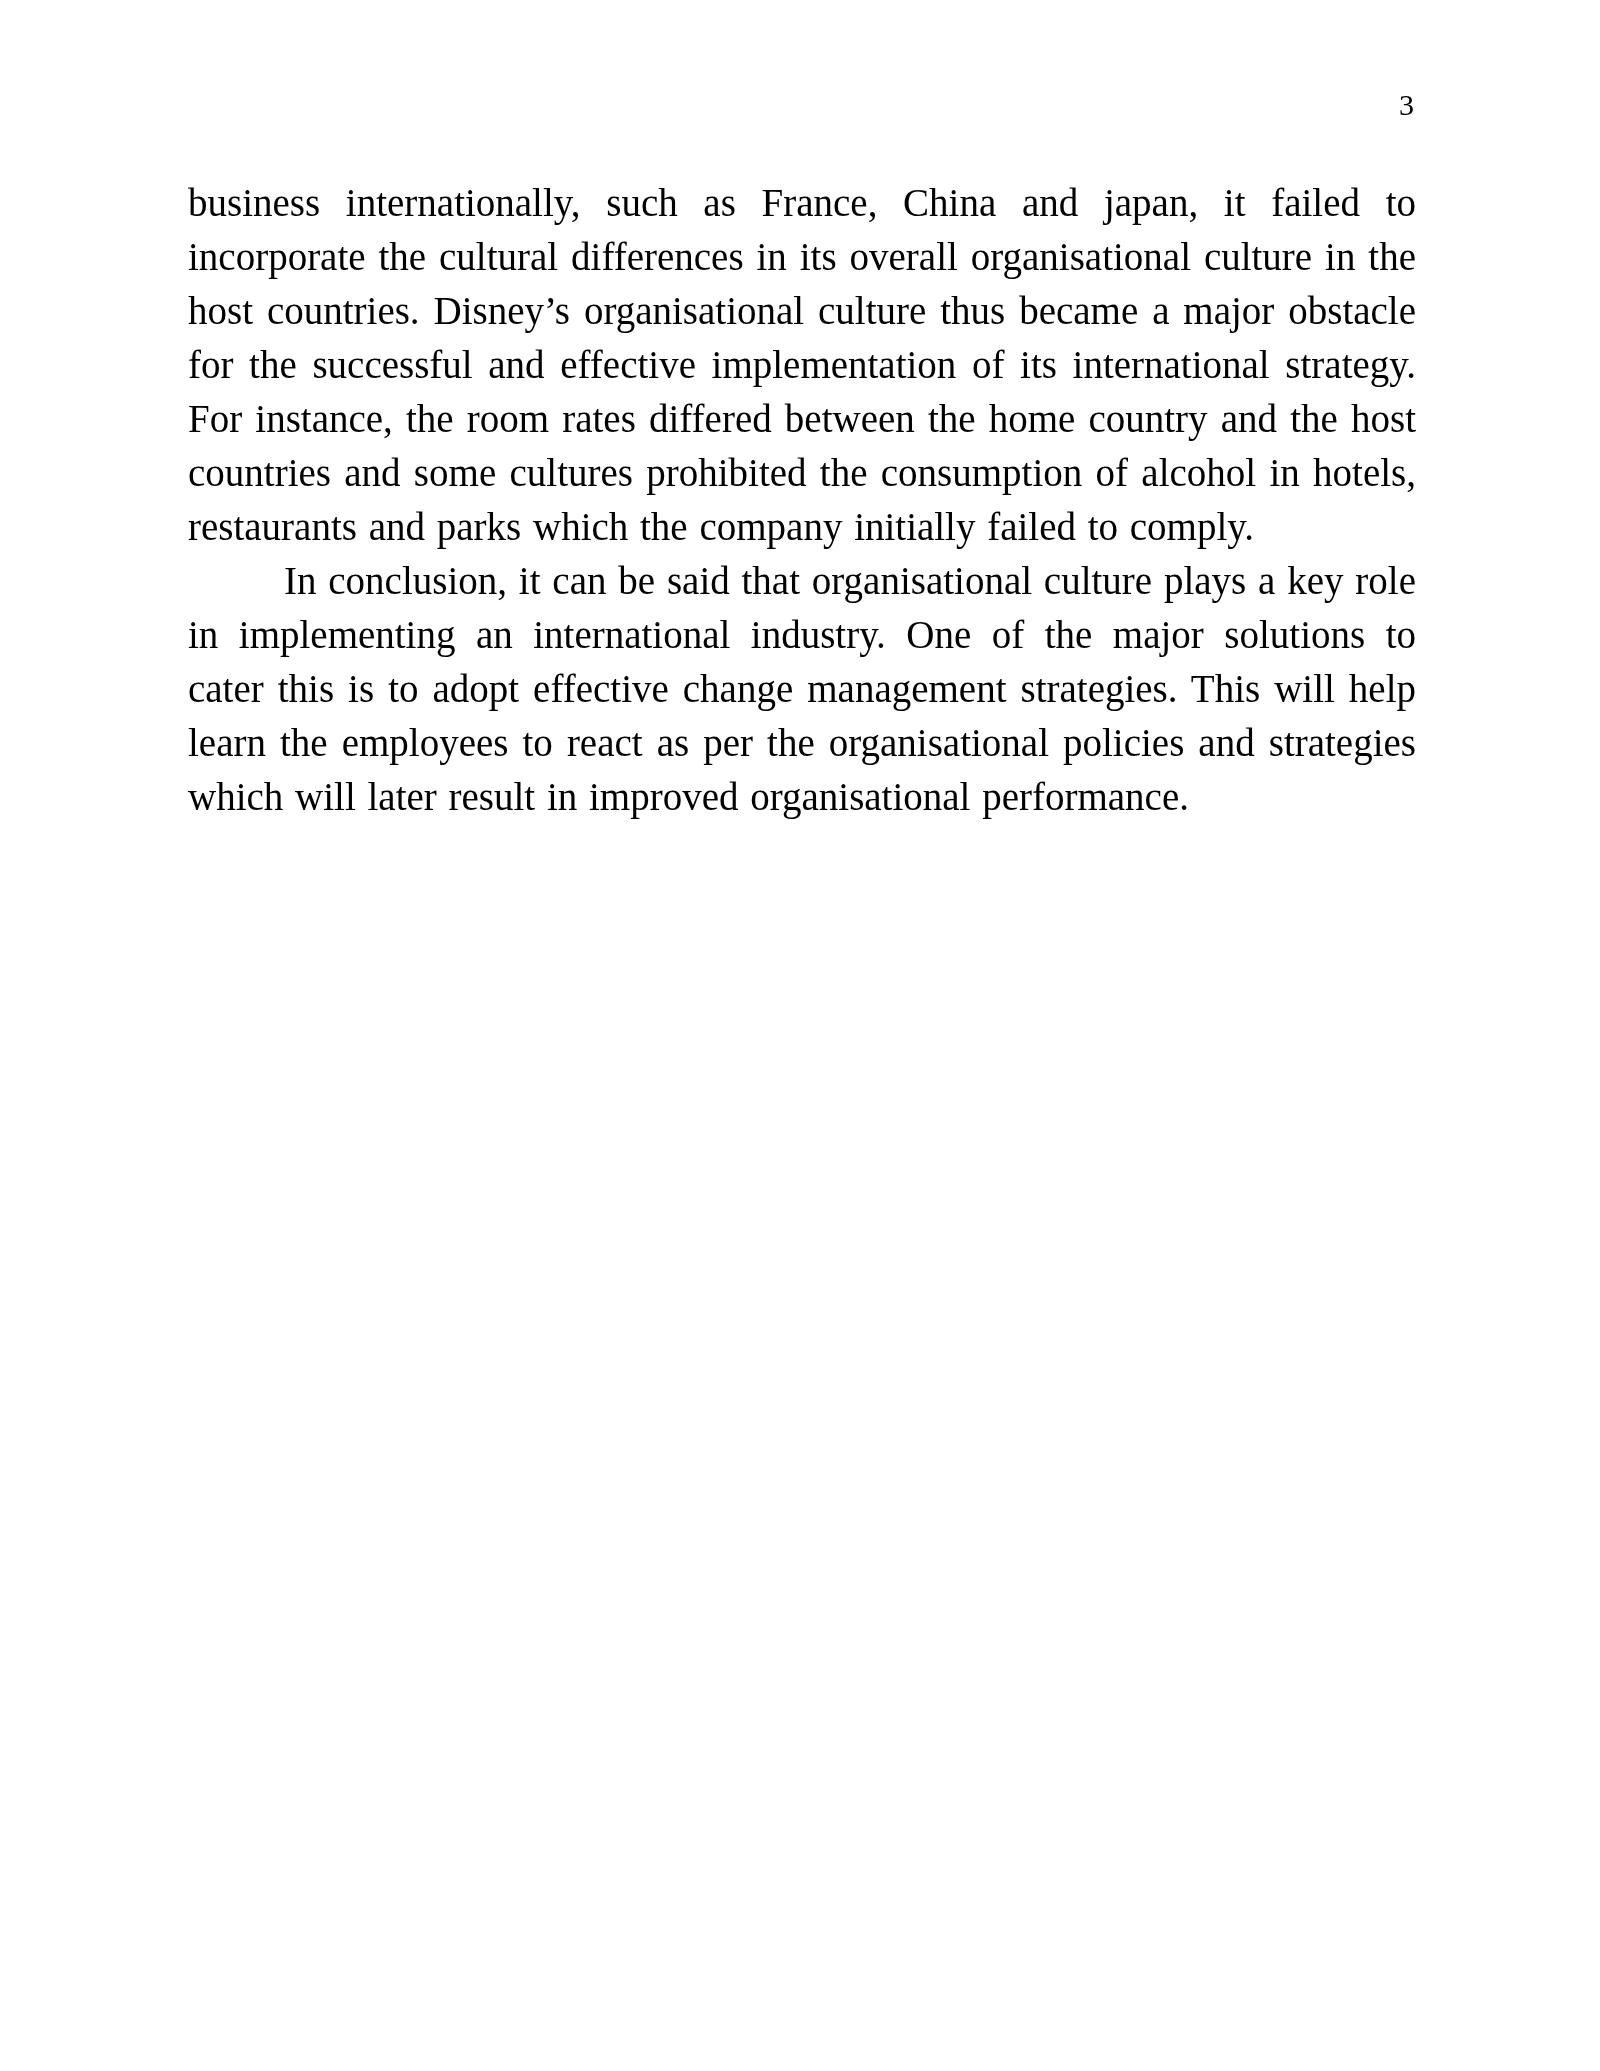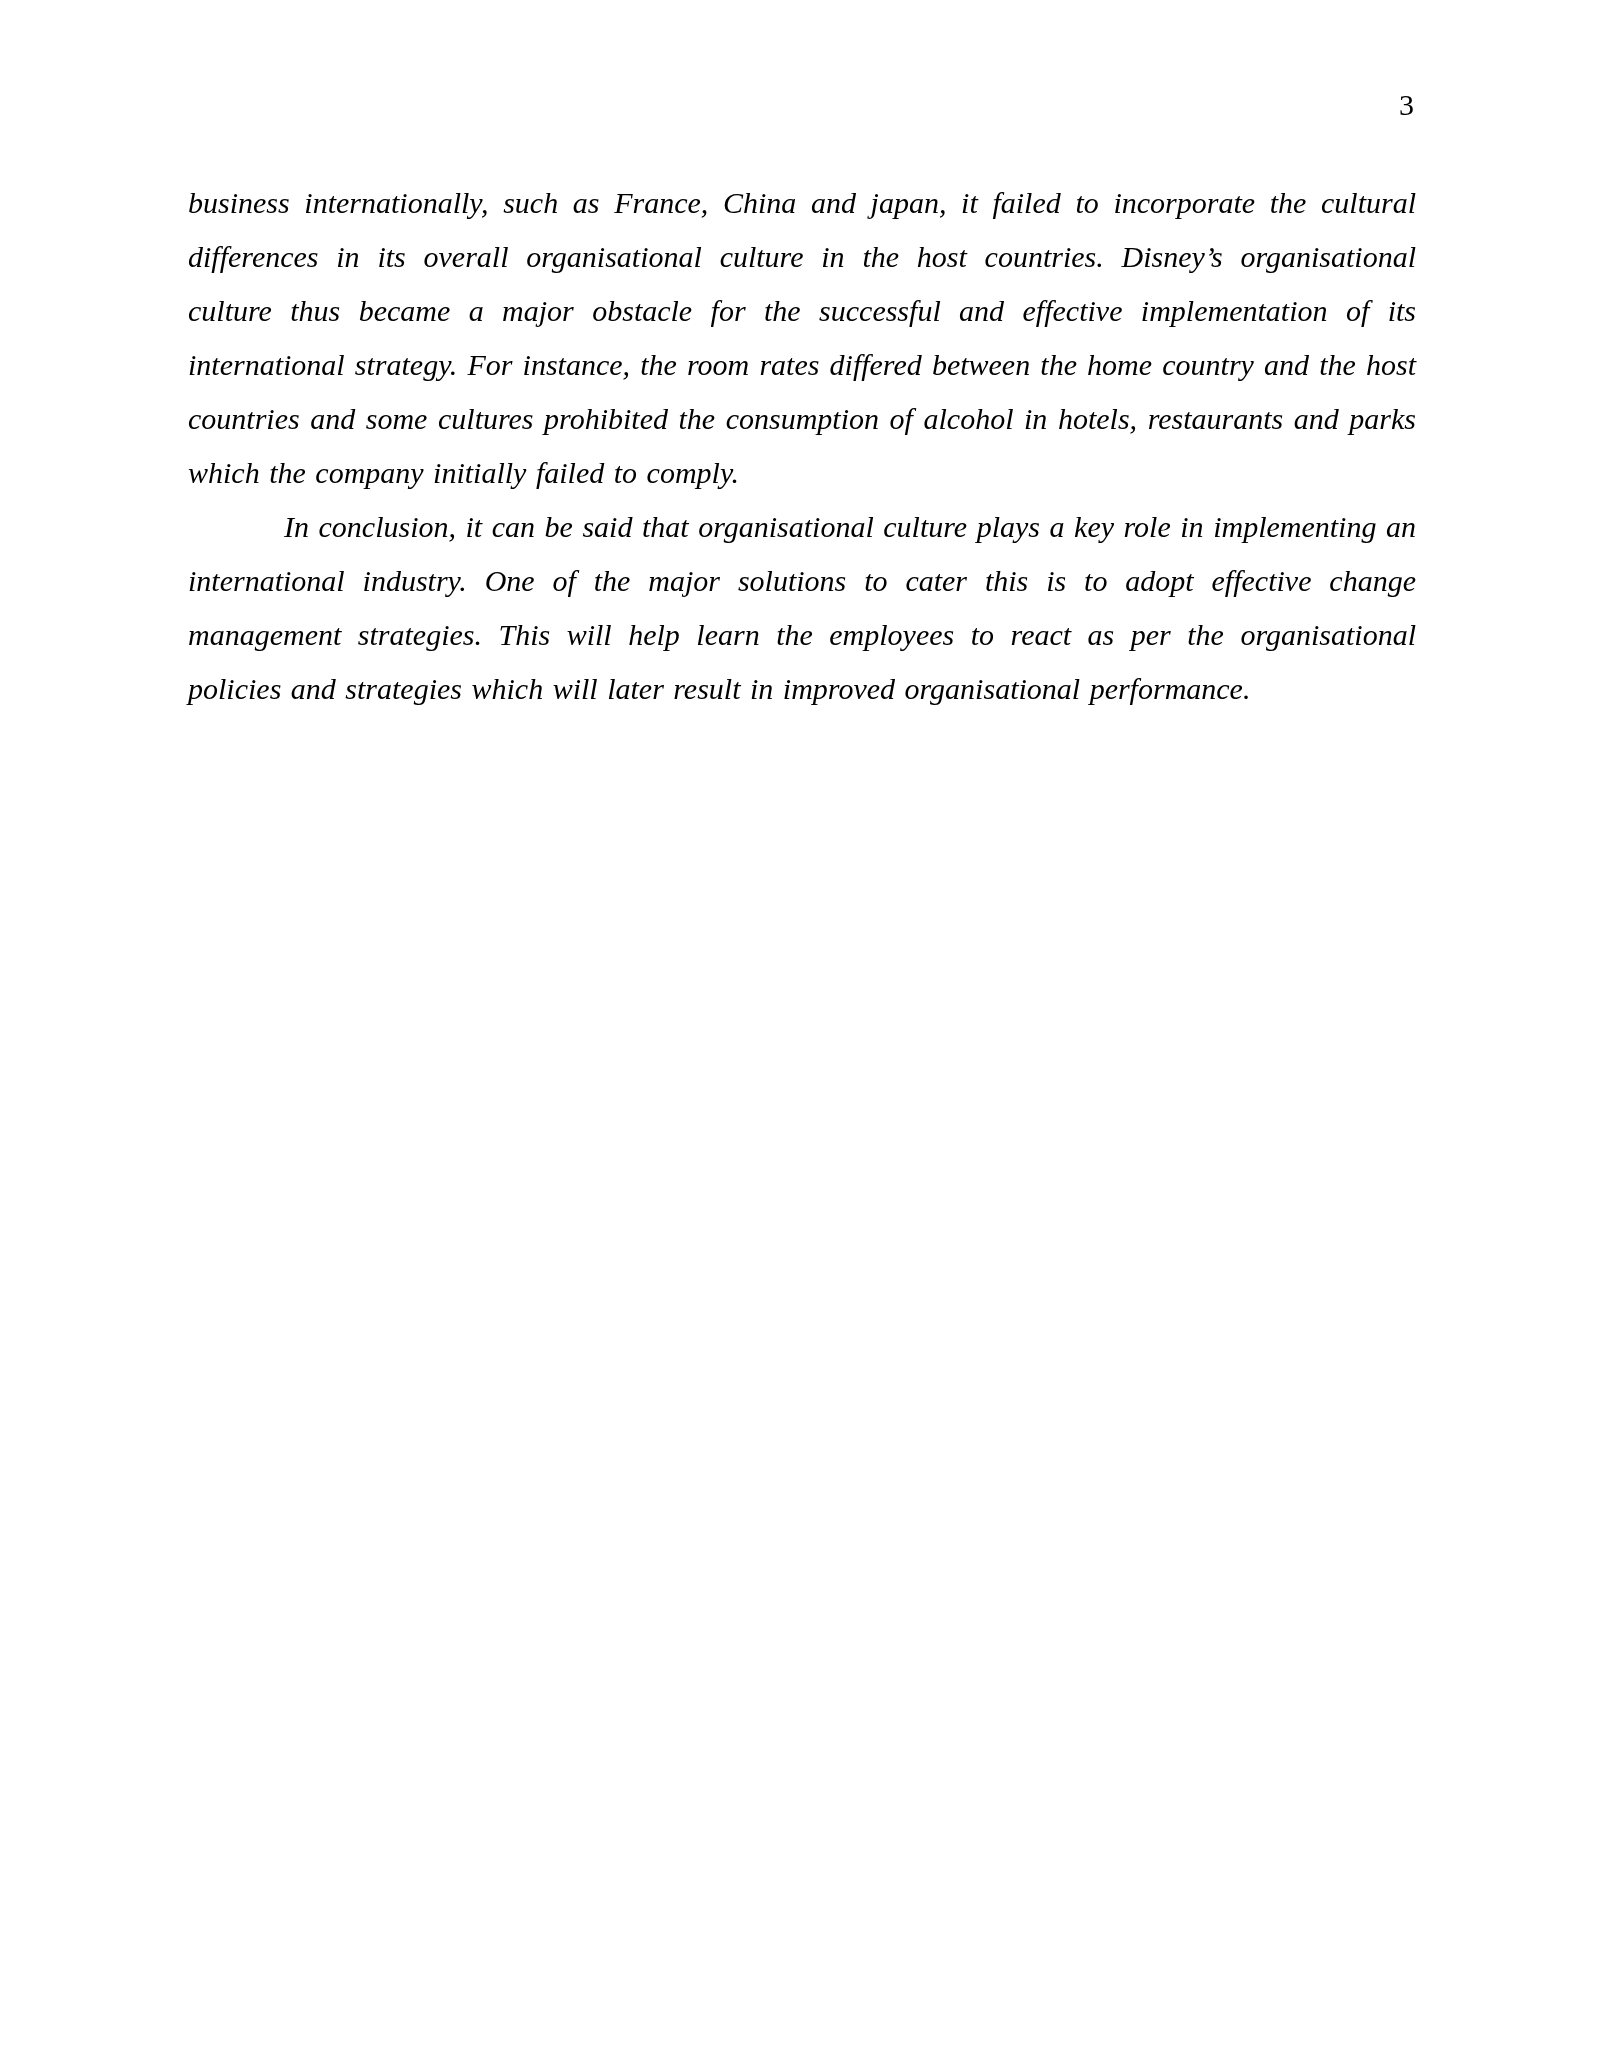--- a/index.html
+++ b/index.html
@@ -26,25 +26,24 @@
     text-align: right;
   }
   .content {
     position: absolute;
     top: 176px;
     left: 188px;
     width: 1228px;
   }
   .content p {
     margin: 0;
-    font-size: 30px;
+    font-size: 39px;
     line-height: 54px;
     text-align: justify;
     word-spacing: 2px;
-    font-style: italic;
   }
   .content p.indented {
     text-indent: 96px;
   }
 </style>
 </head>
 <body>
 
 <div class="page">
 

